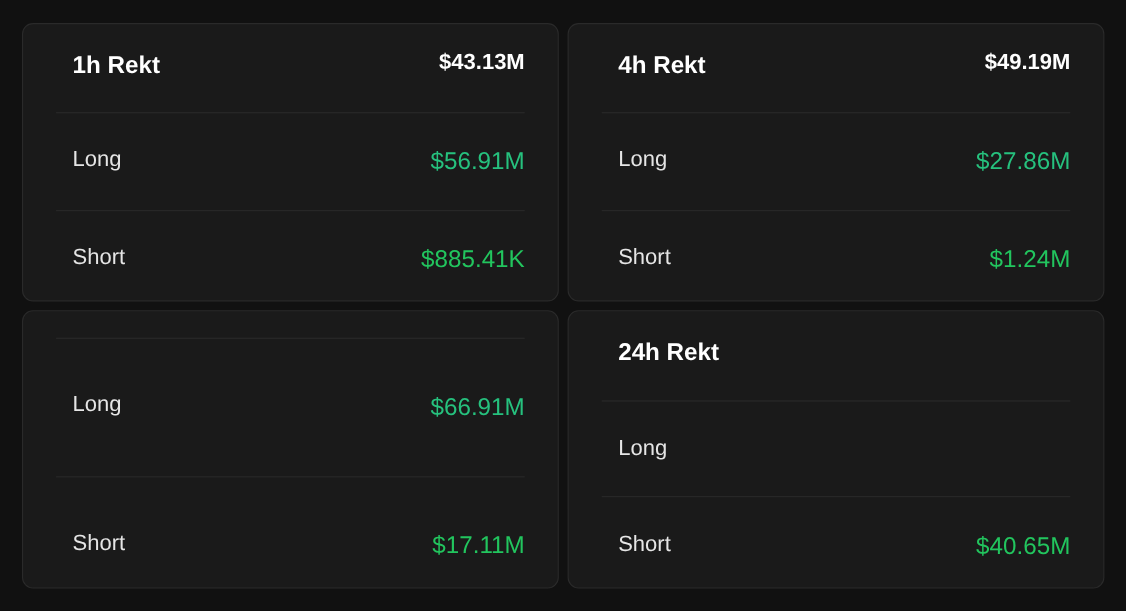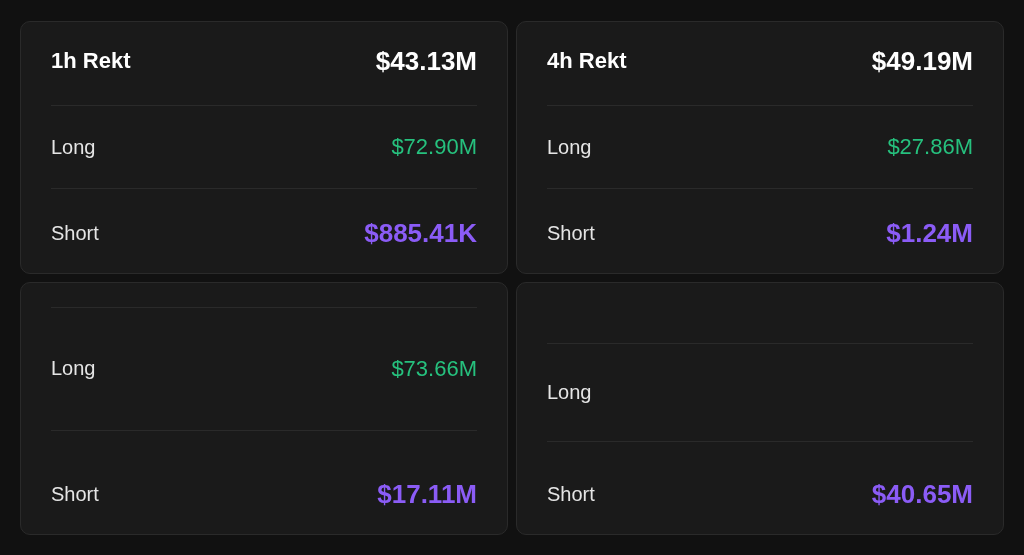--- a/index.html
+++ b/index.html
@@ -34,71 +34,71 @@
       border-radius: 10px;
       padding: 24px 30px;
       display: flex;
       flex-direction: column;
       justify-content: space-between;
     }
 
     .card-row {
       display: flex;
       justify-content: space-between;
-      align-items: center;
+      margin-left: 15px;
     }
 
     .card-title {
       color: #ffffff;
       font-size: 22px;
       font-weight: 600;
     }
 
     .card-total {
       color: #ffffff;
-      font-size: 26px;
+      font-size: 20px;
       font-weight: 600;
     }
 
     .card-label {
       color: #e5e5e5;
       font-size: 20px;
       font-weight: 400;
     }
 
     .value-green {
       color: #26c17e;
       font-size: 22px;
       font-weight: 500;
     }
 
     .value-red {
-      color: #8b5cf6;
-      font-size: 26px;
-      font-weight: 700;
+      color: #22c55e;
+      font-size: 22px;
+      font-weight: 400;
     }
 
     .divider {
       border: none;
       border-top: 1px solid #2a2a2a;
     }
   </style>
 </head>
 <body>
 
 <div class="grid">
     <div class="card">
       <div class="card-row">
         <span class="card-title">1h Rekt</span>
         <span class="card-total">$43.13M</span>
       </div>
       <hr class="divider">
       <div class="card-row">
         <span class="card-label">Long</span>
-        <span class="value-green">$72.90M</span>
+        <span class="value-green">$56.91M</span>
       </div>
       <hr class="divider">
       <div class="card-row">
         <span class="card-label">Short</span>
         <span class="value-red">$885.41K</span>
       </div>
     </div>
     <div class="card">
       <div class="card-row">
         <span class="card-title">4h Rekt</span>
@@ -112,30 +112,31 @@
       <hr class="divider">
       <div class="card-row">
         <span class="card-label">Short</span>
         <span class="value-red">$1.24M</span>
       </div>
     </div>
     <div class="card">
       <hr class="divider">
       <div class="card-row">
         <span class="card-label">Long</span>
-        <span class="value-green">$73.66M</span>
+        <span class="value-green">$66.91M</span>
       </div>
       <hr class="divider">
       <div class="card-row">
         <span class="card-label">Short</span>
         <span class="value-red">$17.11M</span>
       </div>
     </div>
     <div class="card">
       <div class="card-row">
+        <span class="card-title">24h Rekt</span>
       </div>
       <hr class="divider">
       <div class="card-row">
         <span class="card-label">Long</span>
       </div>
       <hr class="divider">
       <div class="card-row">
         <span class="card-label">Short</span>
         <span class="value-red">$40.65M</span>
       </div>

